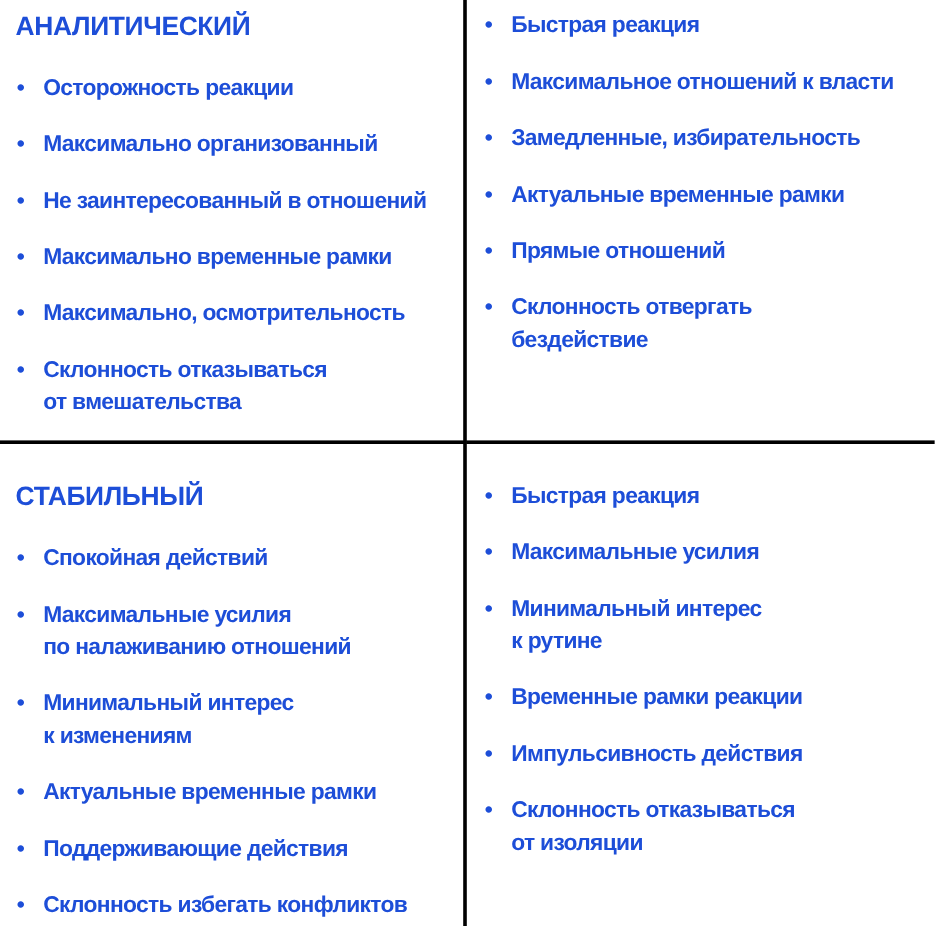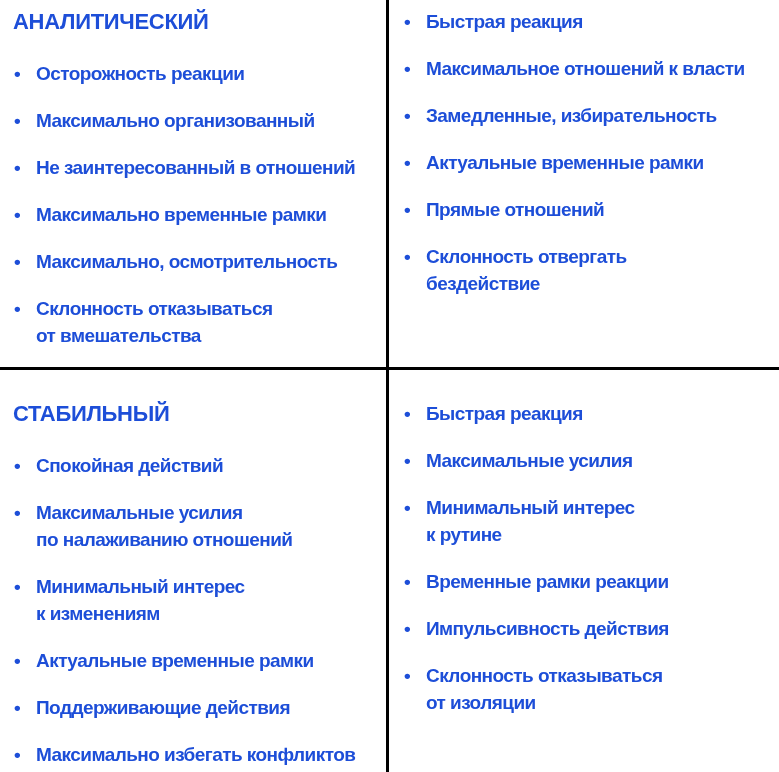--- a/index.html
+++ b/index.html
@@ -139,21 +139,21 @@
         <li>
           <span class="bullet">•</span>
           <span class="item-text">Актуальные временные рамки</span>
         </li>
         <li>
           <span class="bullet">•</span>
           <span class="item-text">Поддерживающие действия</span>
         </li>
         <li>
           <span class="bullet">•</span>
-          <span class="item-text">Максимально избегать конфликтов</span>
+          <span class="item-text">Склонность избегать конфликтов</span>
         </li>
       </ul>
   </section>
 
   <section class="quadrant q-br">
     <ul class="items">
         <li>
           <span class="bullet">•</span>
           <span class="item-text">Быстрая реакция</span>
         </li>

